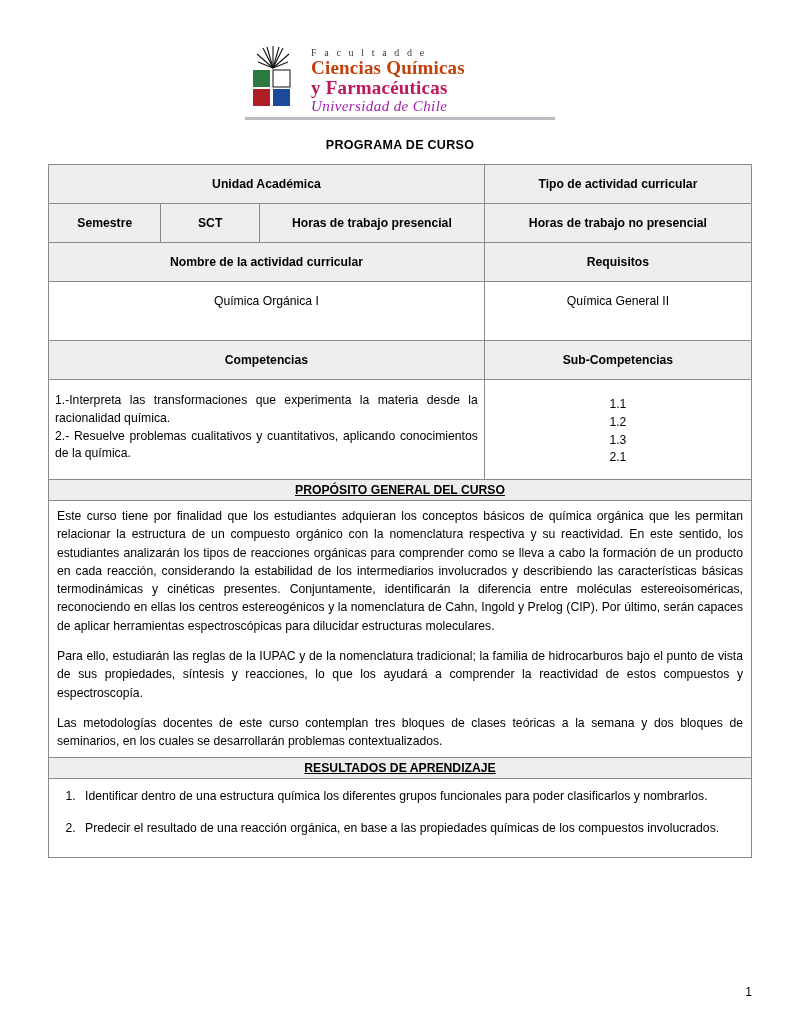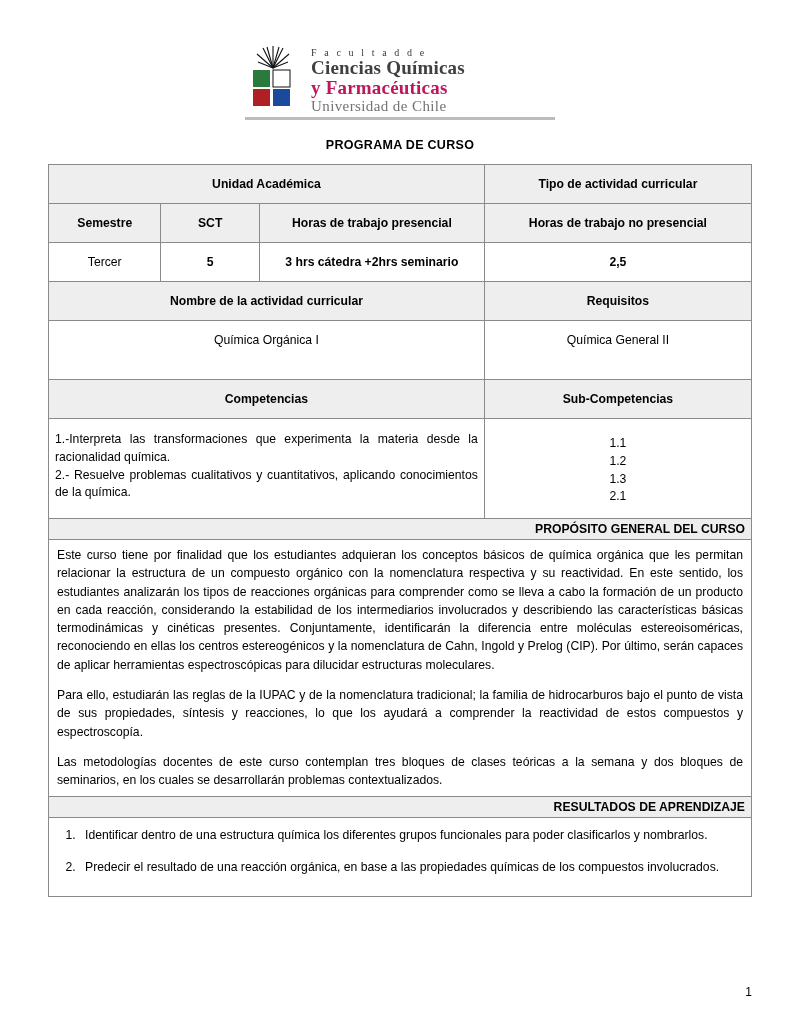--- a/index.html
+++ b/index.html
@@ -60,37 +60,38 @@
   }
   .lt-1 {
     font-size: 10px;
     letter-spacing: 2.6px;
     color: #3a3a3a;
     font-family: "Liberation Serif", serif;
   }
   .lt-2 {
     font-size: 19px;
     font-weight: bold;
-    color: #404040;
+    color: #c2410c;
     font-family: "Liberation Serif", serif;
     letter-spacing: 0.2px;
   }
   .lt-3 {
     font-size: 19px;
     font-weight: bold;
     color: #be185d;
     font-family: "Liberation Serif", serif;
     letter-spacing: 0.2px;
   }
   .lt-4 {
     font-size: 15px;
-    color: #737373;
+    color: #a21caf;
     font-family: "Liberation Serif", serif;
     letter-spacing: 0.4px;
     margin-top: 2px;
+    font-style: italic;
   }
   .logo-rule {
     width: 310px;
     height: 3px;
     background: #b9bcc0;
     margin: 3px auto 0 auto;
   }
 
   
   .doc-title {
@@ -139,24 +140,25 @@
     border-collapse: collapse;
     table-layout: fixed;
     margin-top: -1px;
   }
   .section td {
     border: 1px solid #8a8a8a;
     padding: 6px 8px;
     font-size: 12.2px;
   }
   .section td.section-head {
-    text-align: right;
+    text-align: center;
     font-weight: bold;
     background: #eeeeee;
     padding: 3px 6px;
+    text-decoration: underline;
   }
   .body-text p {
     margin: 0 0 12px 0;
     text-align: justify;
     line-height: 1.5;
   }
   .body-text p:last-child { margin-bottom: 0; }
 
   ol.results {
     margin: 2px 0 0 0;
@@ -231,26 +233,20 @@
         <td class="hdr" colspan="3">Unidad Académica</td>
         <td class="hdr">Tipo de actividad curricular</td>
       </tr>
       <tr>
         <td class="hdr">Semestre</td>
         <td class="hdr">SCT</td>
         <td class="hdr">Horas de trabajo presencial</td>
         <td class="hdr">Horas de trabajo no presencial</td>
       </tr>
       <tr>
-        <td class="ctr">Tercer</td>
-        <td class="ctr" style="font-weight:bold;">5</td>
-        <td class="ctr" style="font-weight:bold;">3 hrs cátedra +2hrs seminario</td>
-        <td class="ctr" style="font-weight:bold;">2,5</td>
-      </tr>
-      <tr>
         <td class="hdr" colspan="3">Nombre de la actividad curricular</td>
         <td class="hdr">Requisitos</td>
       </tr>
       <tr>
         <td class="ctr tall" colspan="3">Química Orgánica I</td>
         <td class="ctr tall">Química General II</td>
       </tr>
       <tr>
         <td class="hdr" colspan="3">Competencias</td>
         <td class="hdr">Sub-Competencias</td>

